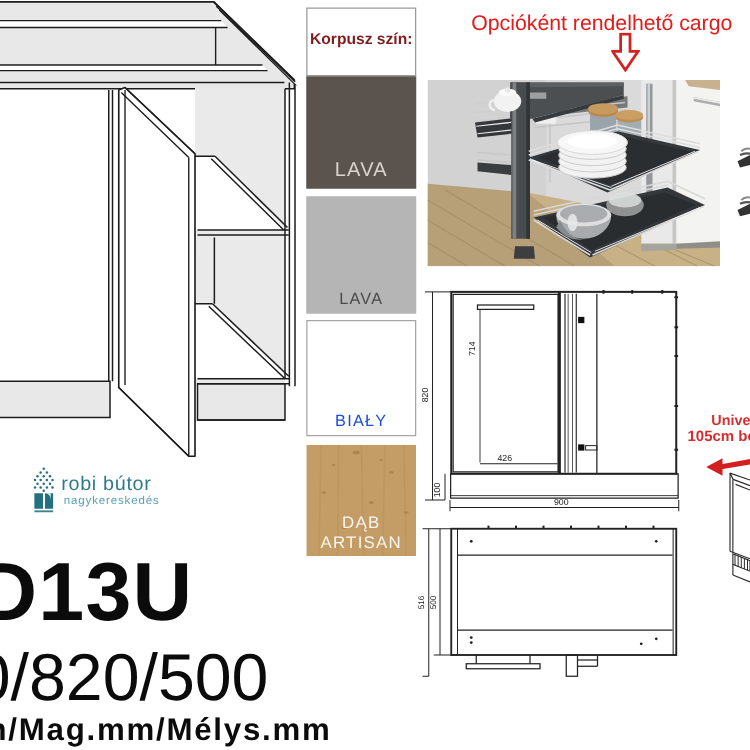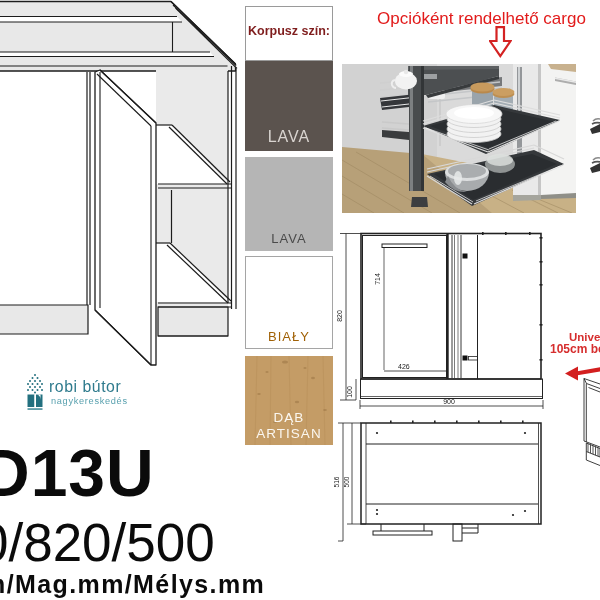--- a/index.html
+++ b/index.html
@@ -80,21 +80,21 @@
 
 <div class="abs" style="left:245px;top:61px;width:88px;height:90px;background:#5b534e;">
   <div style="position:absolute;bottom:5px;width:100%;text-align:center;font-size:16px;color:#d9d4d0;letter-spacing:1px;">LAVA</div>
 </div>
 
 <div class="abs" style="left:245px;top:157px;width:88px;height:94px;background:#b5b5b5;">
   <div style="position:absolute;bottom:5px;width:100%;text-align:center;font-size:13px;color:#4a4a4a;letter-spacing:1px;">LAVA</div>
 </div>
 
 <div class="abs" style="left:245px;top:256px;width:88px;height:93px;background:#fff;border:1px solid #a5a5a5;box-sizing:border-box;">
-  <div style="position:absolute;bottom:4px;width:100%;text-align:center;font-size:13px;color:#a16207;letter-spacing:1px;">BIAŁY</div>
+  <div style="position:absolute;bottom:4px;width:100%;text-align:center;font-size:13px;color:#1d4ed8;letter-spacing:1px;">BIAŁY</div>
 </div>
 
 <div class="abs" style="left:245px;top:356px;width:88px;height:89px;overflow:hidden;text-align:center;">
   <svg width="88" height="89">
     <rect width="88" height="89" fill="#c49c66"></rect>
     <g stroke="#b9905a" stroke-width="1.2" opacity="0.55">
       <line x1="12" y1="0" x2="10" y2="89"></line>
         <line x1="26" y1="0" x2="25" y2="89"></line>
       <line x1="44" y1="0" x2="46" y2="89"></line>
         <line x1="63" y1="0" x2="61" y2="89"></line>

